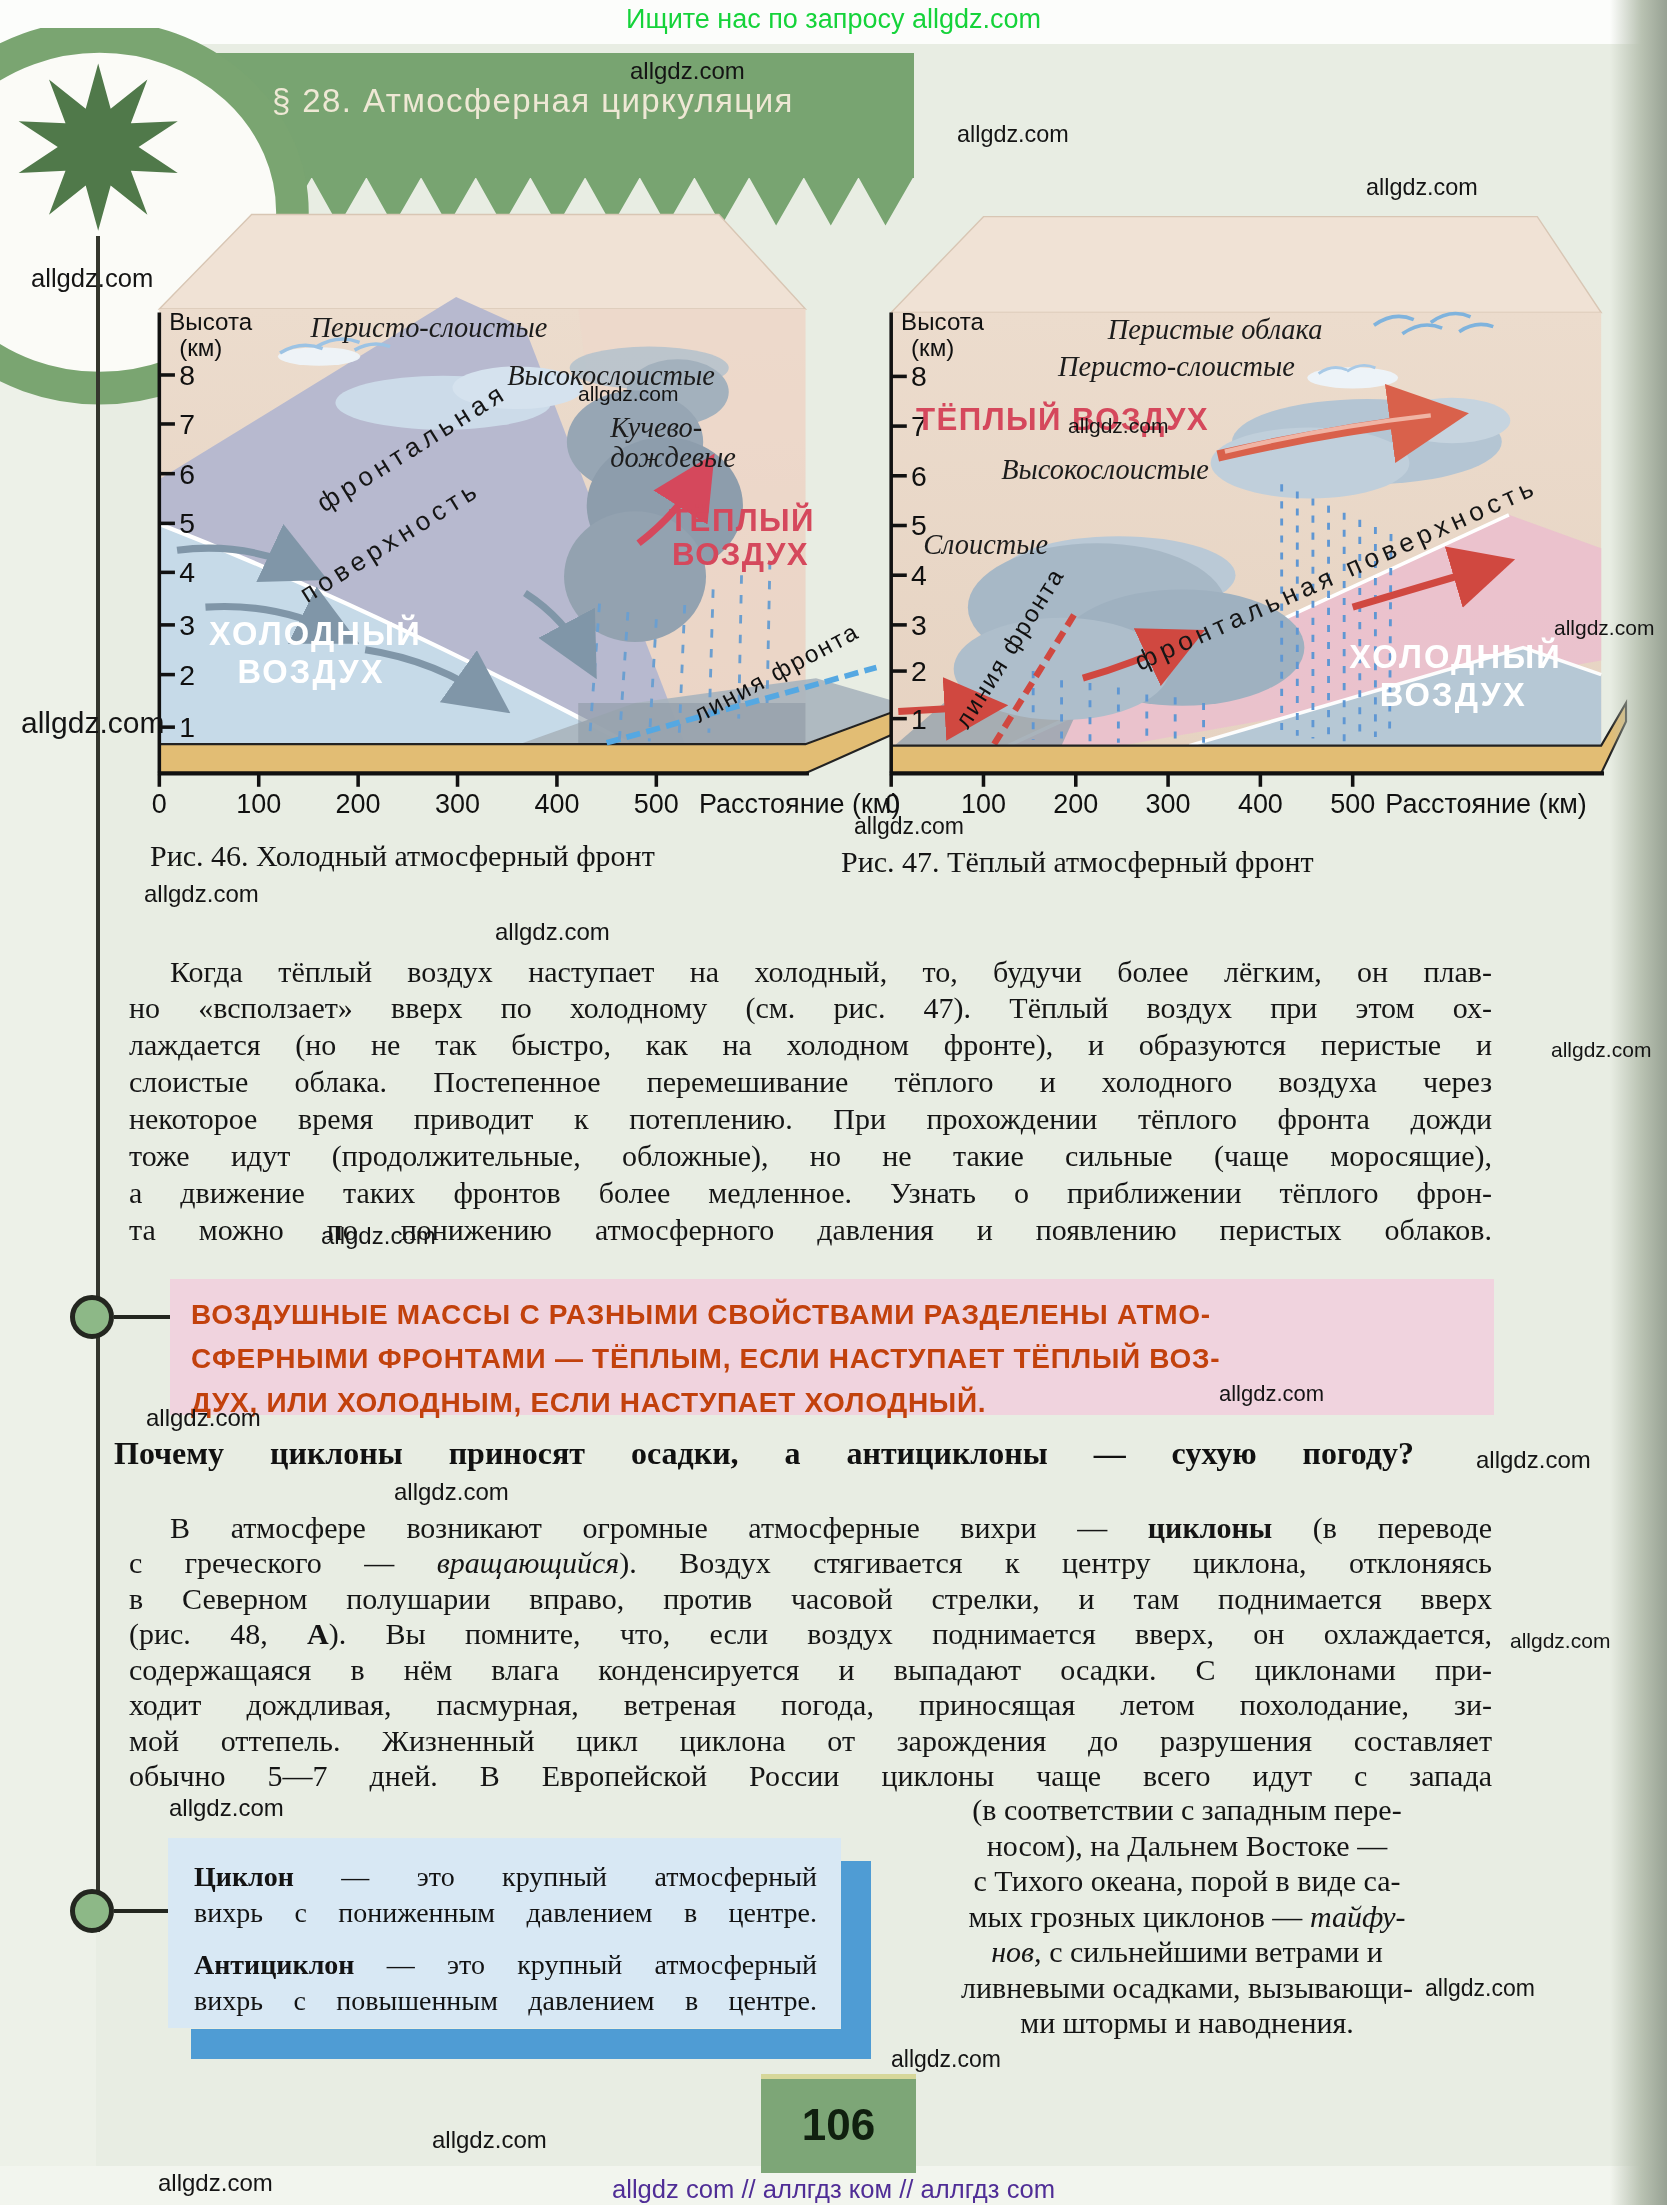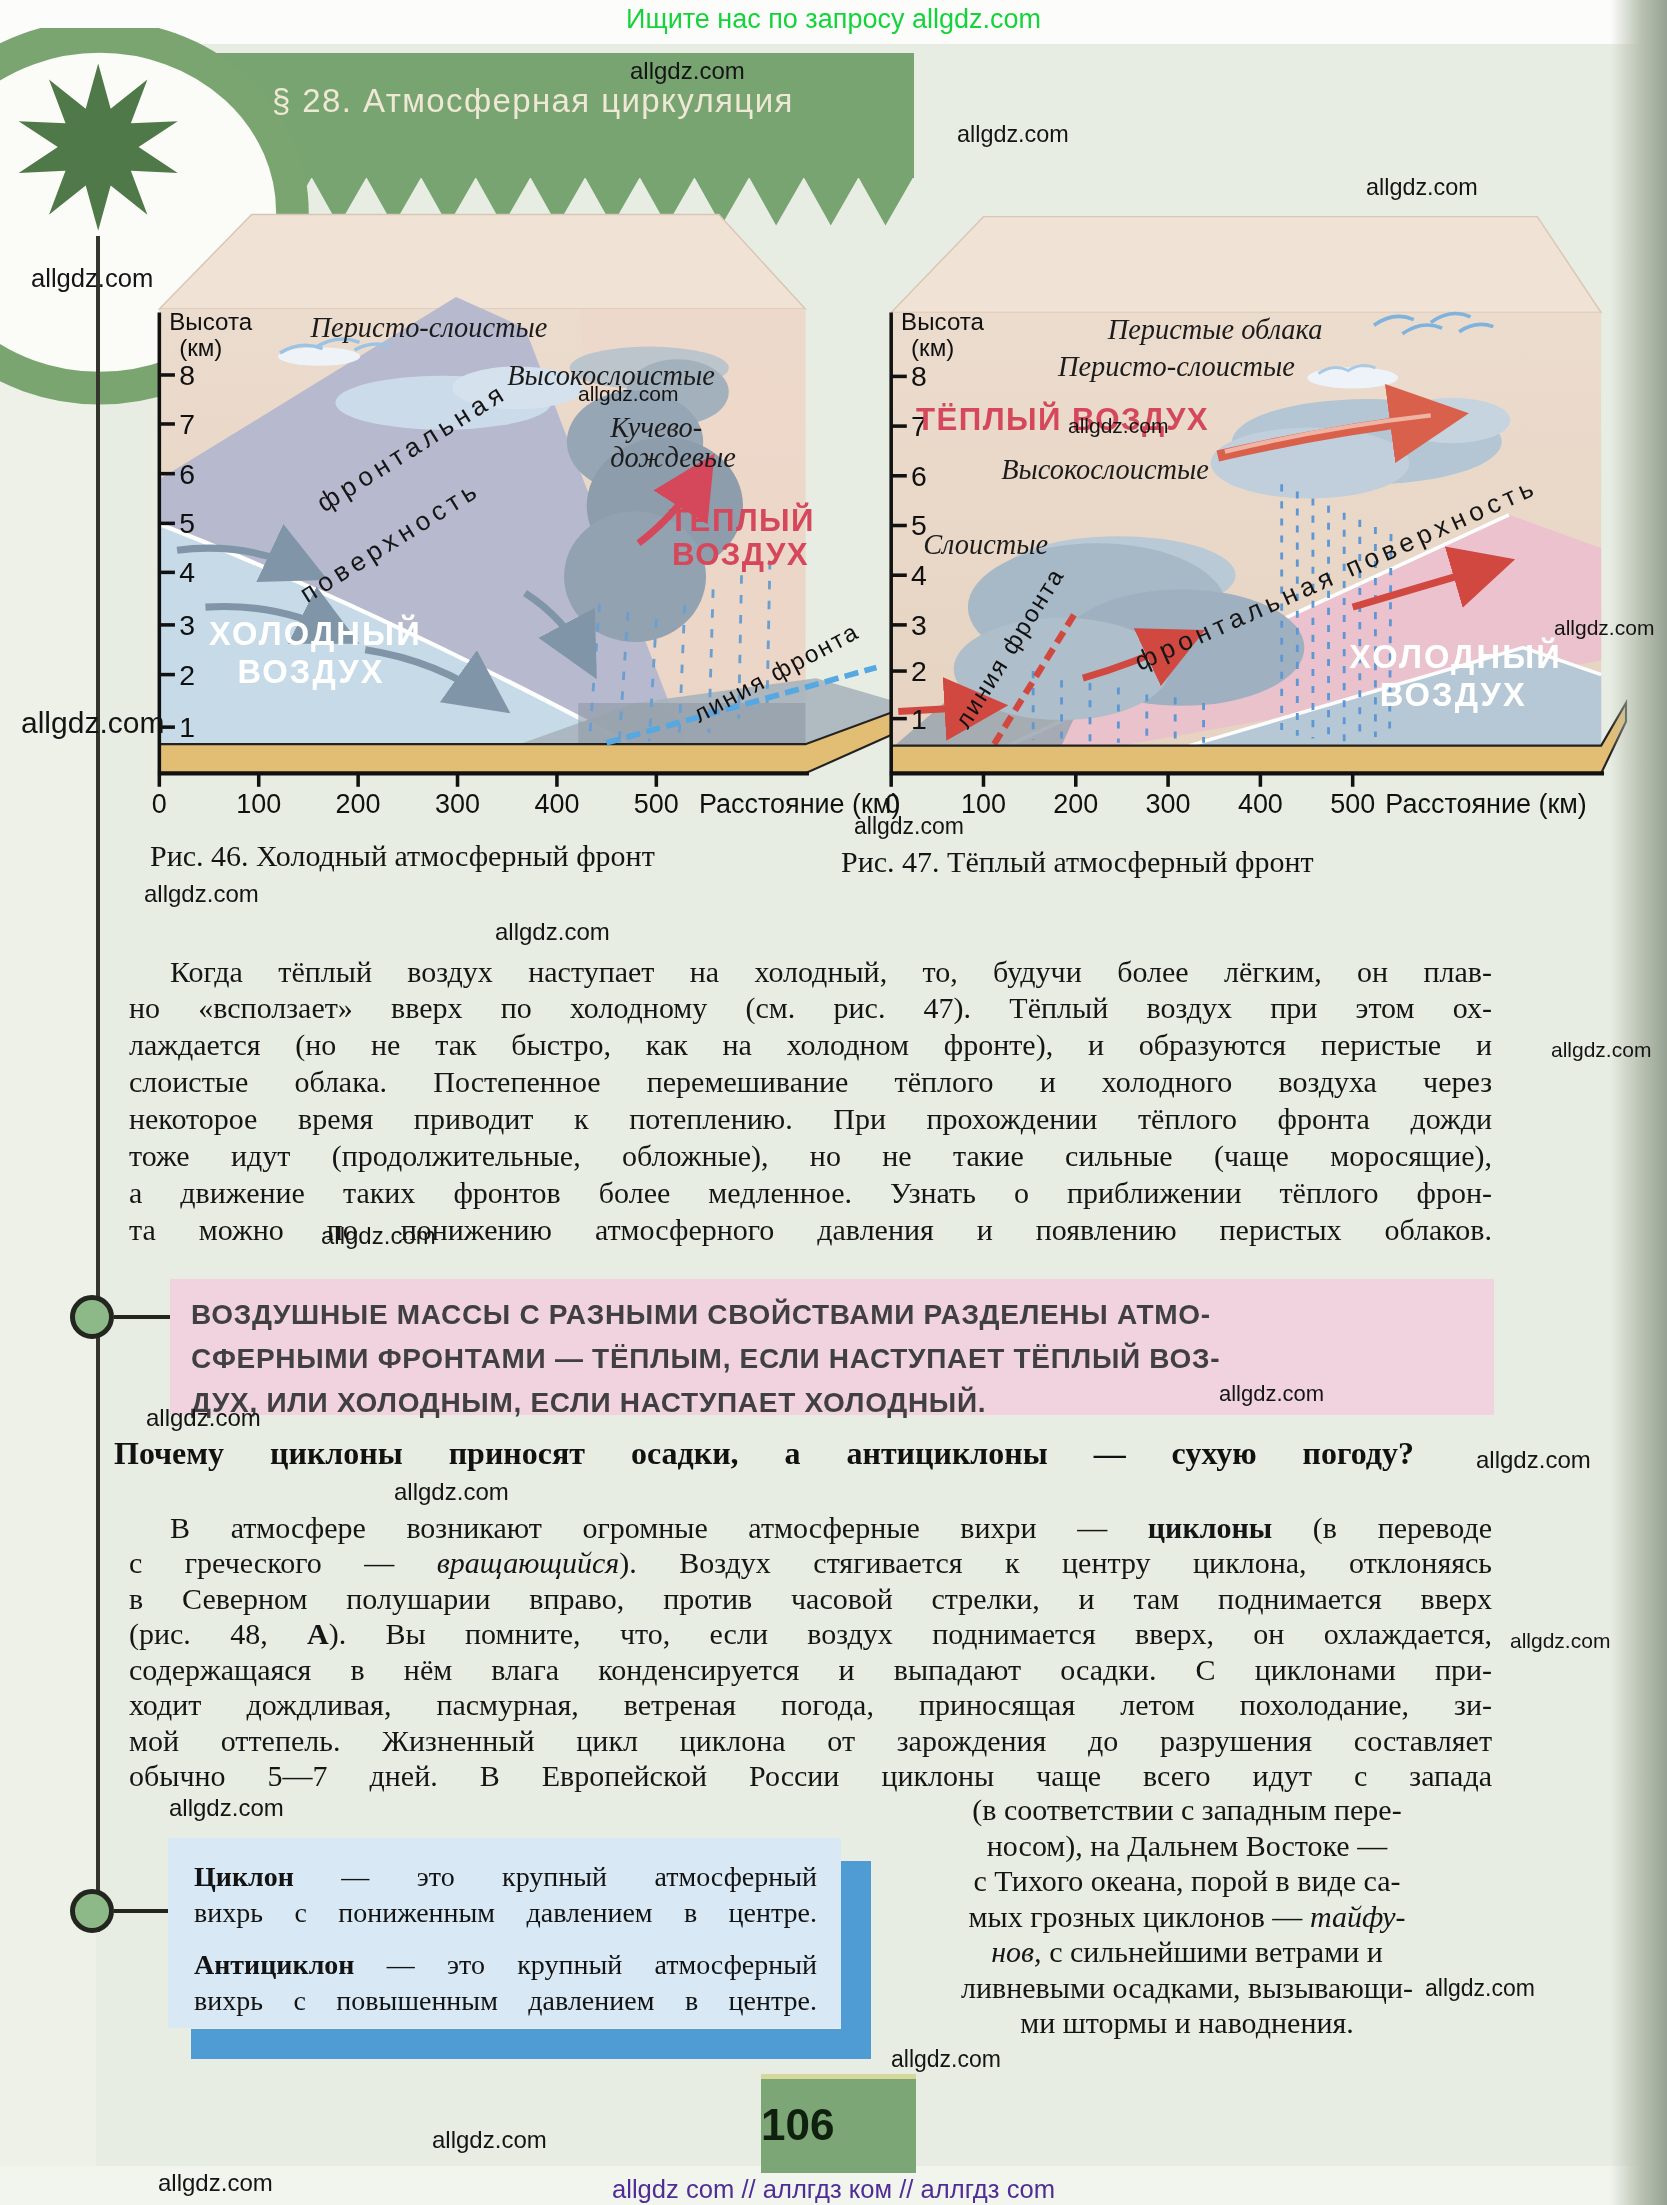--- a/index.html
+++ b/index.html
@@ -35,34 +35,34 @@
   .tl{position:absolute;font-size:30px;line-height:37px;white-space:nowrap;color:#151515;}
   .jl{white-space:normal;text-align:justify;}
   .jl::after{content:"";display:inline-block;width:100%;height:0;}
   .p1,.p2{left:129px;width:1363px;box-sizing:border-box;}
   .ind{padding-left:41px;}
   .rc{left:882px;width:610px;box-sizing:border-box;text-align:center;}
   
   #key-box{left:170px;top:1279px;width:1324px;height:136px;background:#f0d3de;}
   .kline{position:absolute;left:21px;width:1286px;box-sizing:border-box;
      font-family:"Liberation Sans","DejaVu Sans",sans-serif;font-weight:bold;
-     font-size:28px;color:#404040;letter-spacing:0.7px;white-space:nowrap;}
+     font-size:28px;color:#c2410c;letter-spacing:0.7px;white-space:nowrap;}
   
   #q-heading{left:114px;top:1435px;width:1300px;font-weight:bold;font-size:32px;color:#111;
      text-align:justify;}
   #q-heading::after{content:"";display:inline-block;width:100%;height:0;}
   
   #def-box{left:168px;top:1838px;width:673px;height:190px;background:#d8e8f4;}
   #def-shadow-r{left:841px;top:1861px;width:30px;height:193px;background:#4f9cd4;}
   #def-shadow-b{left:191px;top:2029px;width:680px;height:30px;background:#4f9cd4;}
   .dline{position:absolute;left:194px;width:623px;box-sizing:border-box;font-size:28px;color:#131313;}
   
   #bottom-strip{left:0;top:2166px;width:1667px;height:39px;background:#f2f5ee;}
   #page-tab{left:761px;top:2074px;width:155px;height:99px;background:#7da677;
-     border-top:5px solid #d6d79a;box-sizing:border-box;}
+     border-top:5px solid #d6d79a;box-sizing:border-box;text-align:center;}
   #page-num{font-family:"Liberation Sans","DejaVu Sans",sans-serif;font-weight:bold;
      font-size:44px;color:#10200f;line-height:92px;}
   #promo-bottom{left:0;top:2175px;width:1667px;text-align:center;
      font-family:"Liberation Sans","DejaVu Sans",sans-serif;font-size:25.6px;color:#4f2d96;}
   
   .wm{position:absolute;font-family:"Liberation Sans","DejaVu Sans",sans-serif;color:#141414;white-space:nowrap;}
   
   #edge{left:1610px;top:0;width:57px;height:2205px;
      background:linear-gradient(to right, rgba(170,180,165,0), #b9c2b2 55%, #97a193);}
 </style>

